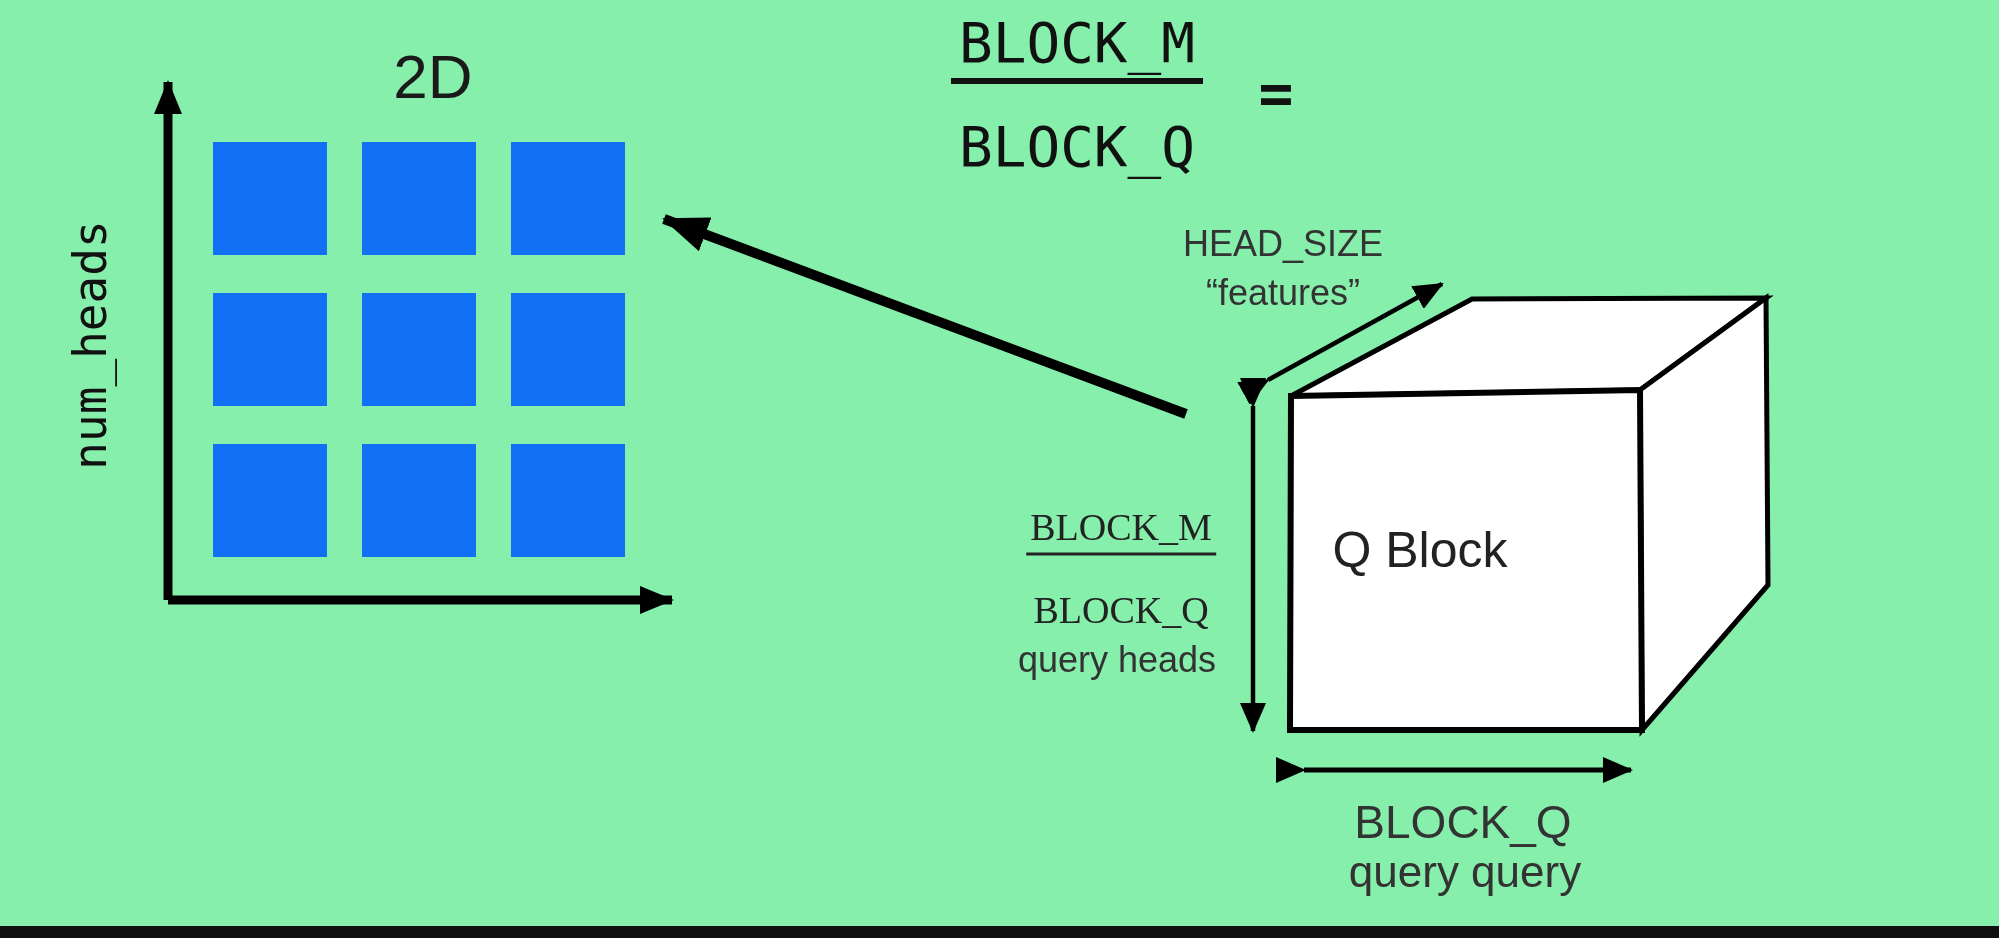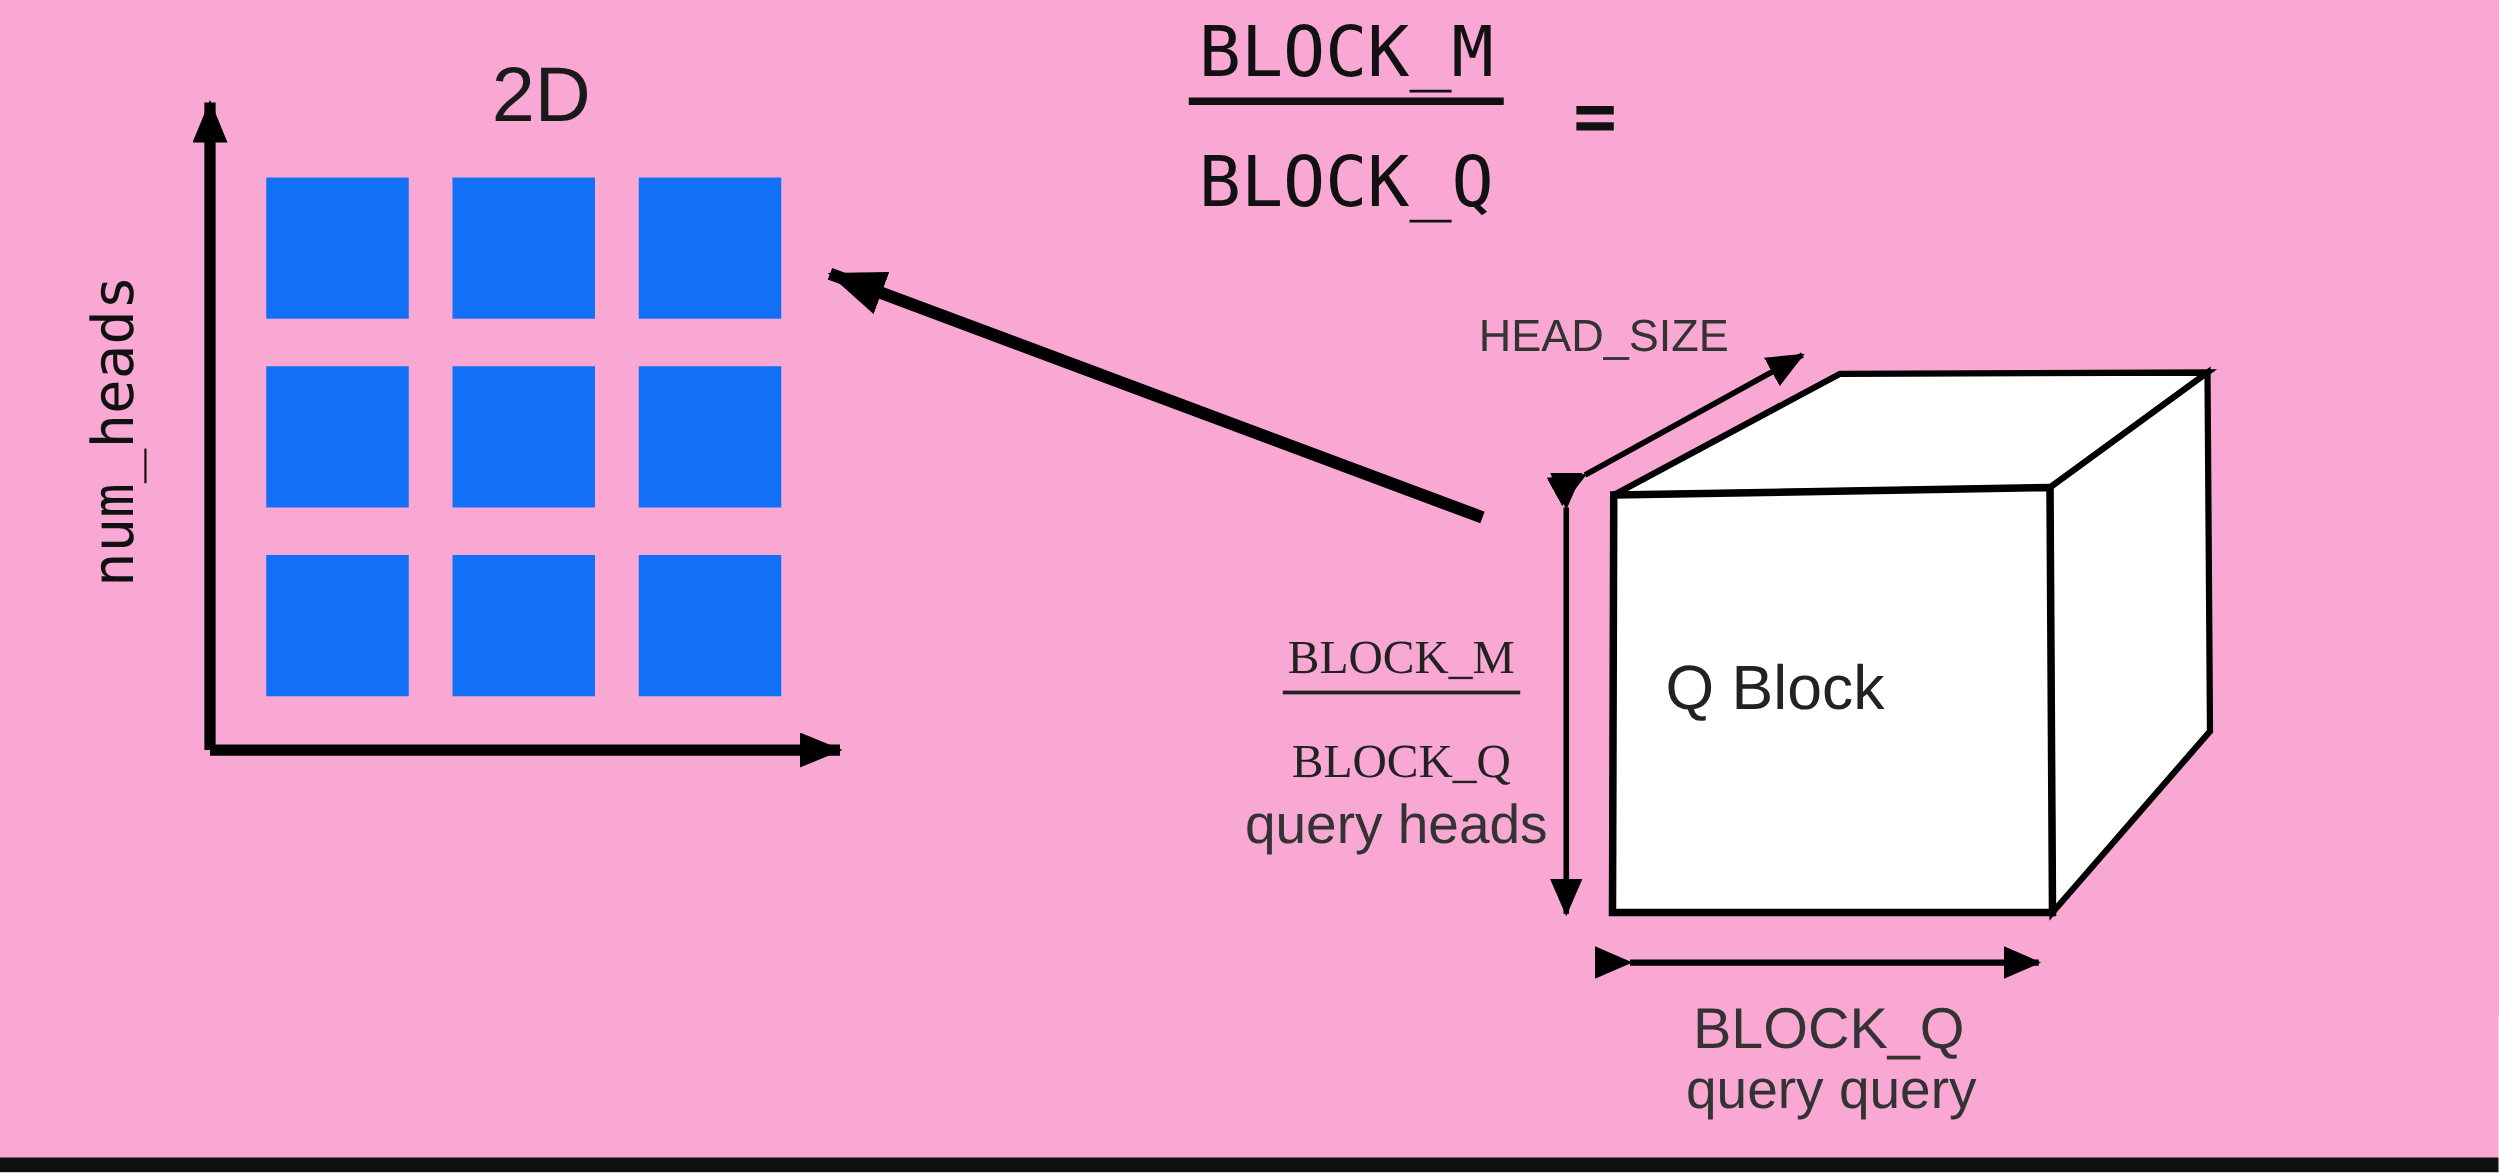--- a/index.html
+++ b/index.html
@@ -1,20 +1,20 @@
 <!DOCTYPE html>
 <html><head>
 <meta charset="utf-8">
 <style>
   html, body { margin: 0; padding: 0; background: #ffffff; }
   .canvas {
     position: relative;
     width: 1999px;
     height: 938px;
-    background: #f9a8d4;
+    background: #86efac;
     overflow: hidden;
     font-family: "Liberation Sans", sans-serif;
   }
   .diagram-svg {
     position: absolute;
     left: 0; top: 0;
     width: 1999px; height: 938px;
   }
   .label {
     position: absolute;
@@ -50,21 +50,21 @@
   .frac-mono .num { border-bottom: 6px solid #111; }
   .frac-lhs { left: 1077px; top: 95px; }
   .frac-rhs { left: 1617px; top: 95px; }
   .equals   { left: 1276px; top: 93px; font-size: 58px; font-weight: bold; }
 
   
   .depth-label { left: 1283px; top: 268px; font-size: 36px; line-height: 49px; text-align: center; }
   .frac-serif { left: 1121px; top: 568px; font-size: 38px; line-height: 44px; }
   .frac-serif .num { border-bottom: 3px solid #222; padding: 0 4px 4px 4px; }
   .frac-serif .den { padding: 4px 4px 0 4px; }
-  .query-heads  { left: 1117px; top: 660px; font-size: 44px; }
+  .query-heads  { left: 1117px; top: 660px; font-size: 36px; }
   .qblock-label { left: 1420px; top: 550px; font-size: 50px; color: #222; }
   .blockq-label { left: 1463px; top: 822px; font-size: 46px; }
   .query-tokens { left: 1465px; top: 872px; font-size: 44px; }
 
   .bottom-bar {
     position: absolute;
     left: 0; top: 926px;
     width: 1999px; height: 12px;
     background: #101010;
   }
@@ -119,20 +119,21 @@
     </div>
 
   <div class="frac frac-mono mono frac-lhs">
     <span class="num">BLOCK_M</span>
     <span class="den">BLOCK_Q</span>
   </div>
   <div class="label mono equals">=</div>
 
   <div class="label sans depth-label">
     <div>HEAD_SIZE</div>
+    <div>“features”</div>
   </div>
 
   <div class="frac serif frac-serif">
     <span class="num">BLOCK_M</span>
     <span class="den">BLOCK_Q</span>
   </div>
   <div class="label sans query-heads">query heads</div>
 
   <div class="label sans qblock-label">Q Block</div>
 

